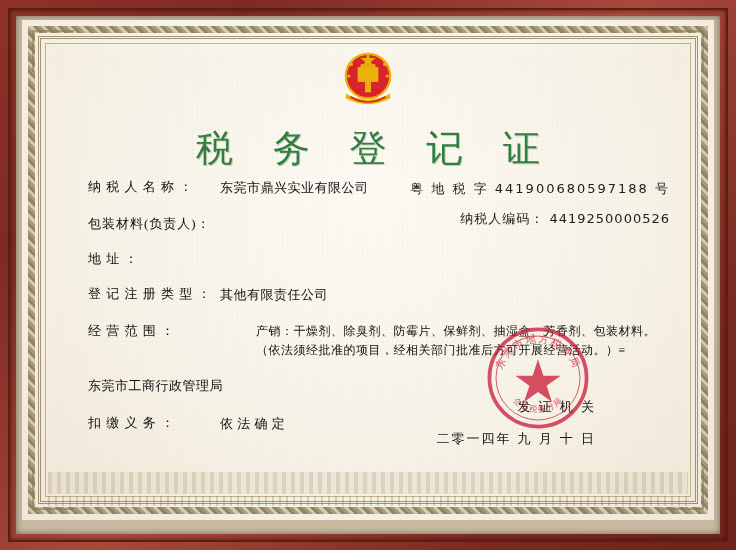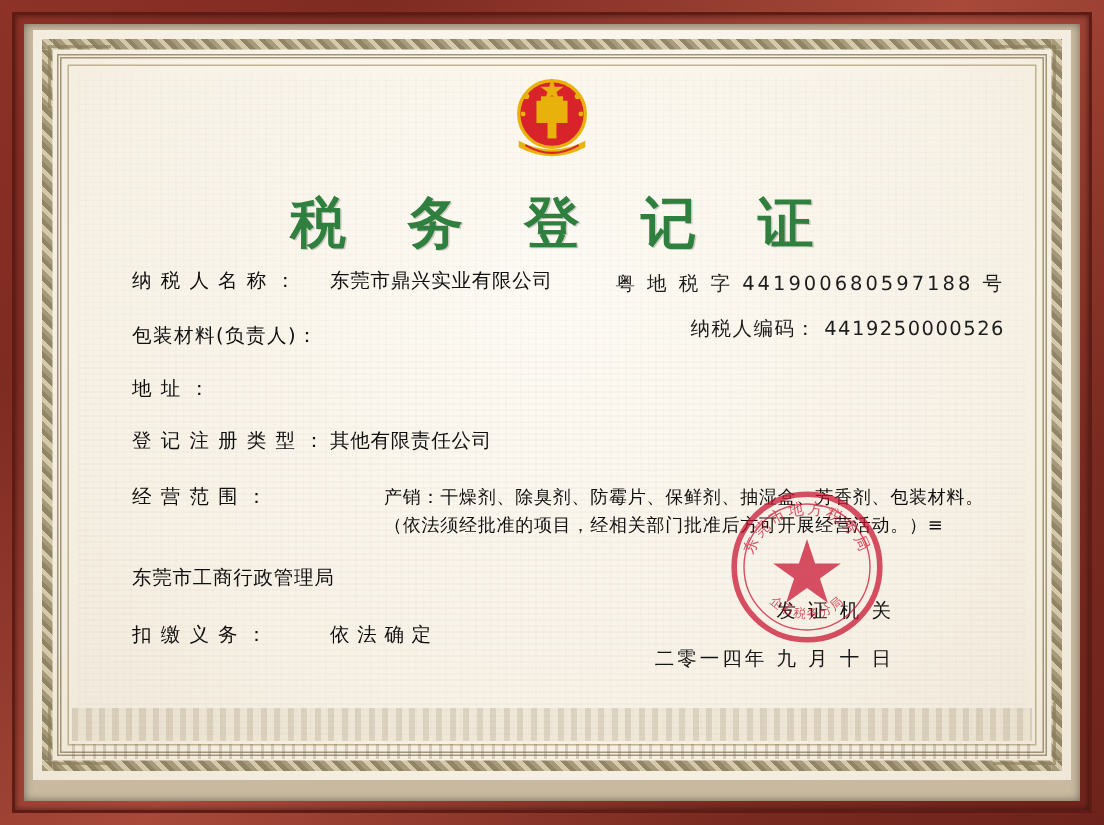--- a/index.html
+++ b/index.html
@@ -129,21 +129,21 @@
   }
 
   
   .title {
     position: absolute;
     left: 0; right: 0;
     top: 104px;
     text-align: center;
     font-family: "DejaVu Serif", serif;
     font-size: 37px;
-    font-weight: bold;
+    font-weight: normal;
     letter-spacing: 14px;
     text-indent: 14px;
     color: #2f7f3f;
     text-shadow: 1px 1px 0 rgba(0,0,0,.18);
   }
 
   
   .ref-line {
     position: absolute;
     right: 44px;
@@ -170,20 +170,21 @@
     left: 66px;
     right: 40px;
     top: 158px;
   }
   .field-row {
     display: flex;
     align-items: flex-start;
     margin-bottom: 17px;
     font-size: 13px;
     color: #101010;
+    font-family: Liberation Serif, serif;
   }
   .field-label {
     width: 132px;
     flex: 0 0 132px;
     letter-spacing: 1px;
     white-space: nowrap;
   }
   .field-value {
     flex: 1 1 auto;
     letter-spacing: .5px;

